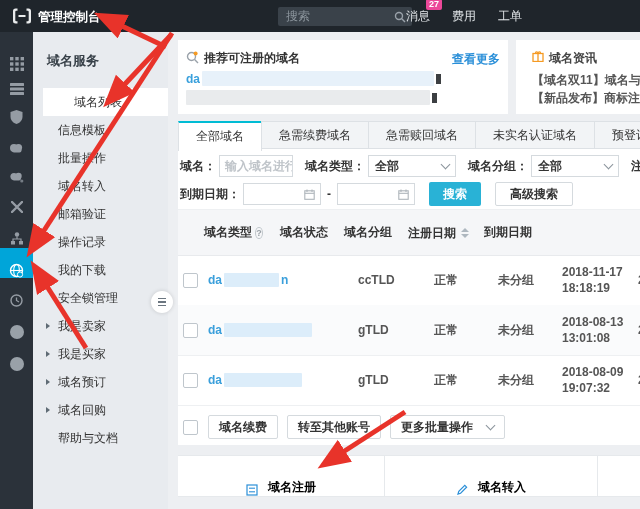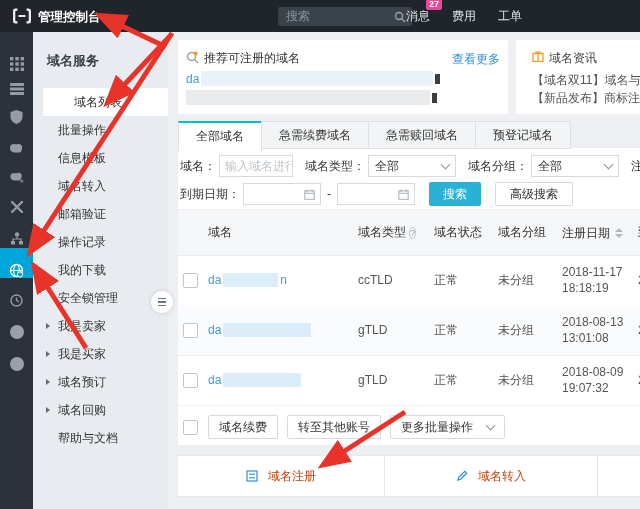--- a/index.html
+++ b/index.html
@@ -32,21 +32,21 @@
   .sb-list li{position:relative;height:28px;line-height:28px;margin-left:10px;padding-left:15px;color:#333;cursor:pointer;}
   .sb-list li.sel{background:#fff;padding-left:31px;}
   .sb-list li .tri{position:absolute;left:3px;top:11px;width:0;height:0;
                    border-left:4px solid #5f6b75;border-top:3px solid transparent;border-bottom:3px solid transparent;}
   .collapse-handle{position:absolute;left:151px;top:291px;width:22px;height:22px;border-radius:50%;background:#fff;
                    box-shadow:0 0 4px rgba(0,0,0,.15);z-index:4;display:flex;flex-direction:column;gap:2px;
                    align-items:center;justify-content:center;}
   .collapse-handle i{display:block;width:8px;height:1.5px;background:#6b7680;}
 
   
-  .card{position:absolute;background:#fff;}
+  .card{position:absolute;background:#fff;font-weight:bold;}
   .rec-card{left:178px;top:40px;width:330px;height:74px;}
   .rec-head{position:absolute;left:8px;top:10px;display:flex;align-items:center;gap:5px;}
   .rec-more{position:absolute;right:8px;top:11px;color:#2a8fd8;cursor:pointer;}
   .rec-line1{position:absolute;left:8px;top:31px;display:flex;align-items:center;color:#3aa0dc;}
   .rec-line2{position:absolute;left:8px;top:50px;display:flex;align-items:center;}
   .blk{display:inline-block;height:15px;border-radius:1px;}
   .blk.b1{width:232px;background:#e7f1fa;margin-left:2px;}
   .blk.b2{width:244px;background:#e9ebed;}
   .blk-end{display:inline-block;width:5px;height:10px;background:#3c3f42;margin-left:2px;}
 
@@ -102,21 +102,21 @@
 
   
   .batch{position:absolute;left:0;top:262px;width:640px;height:34px;display:flex;align-items:center;}
   .batch .col-cb{width:26px;}
   .bbtn{height:22px;line-height:22px;border:1px solid #d5dade;background:#fff;border-radius:2px;
         padding:0 10px;margin-right:9px;color:#333;cursor:pointer;display:flex;align-items:center;gap:14px;}
 
   
   .bottom-panel{left:178px;top:455px;width:462px;height:40px;display:flex;border-top:1px solid #e6e9ec;
                 border-bottom:1px solid #e6e9ec;}
-  .bp-cell{display:flex;align-items:center;justify-content:center;gap:10px;color:#c2410c;cursor:pointer;
+  .bp-cell{display:flex;align-items:flex-end;justify-content:center;gap:10px;color:#000000;cursor:pointer;
            border-right:1px solid #e6e9ec;box-sizing:border-box;}
   .bp-cell.c1{width:207px;}
   .bp-cell.c2{width:213px;}
   .bp-cell.c3{flex:1;border-right:none;}
 
   
   .arrows{position:absolute;left:0;top:0;width:640px;height:509px;z-index:99;pointer-events:none;}
 </style>
 </head>
 <body>
@@ -225,22 +225,22 @@
       </span>
     <span class="ric" style="top:318px">
         <span class="dotcirc"></span>
       </span>
   </div>
 
   <div class="sidebar">
     <div class="sb-title">域名服务</div>
     <ul class="sb-list">
       <li class="sel">域名列表</li>
+      <li>信息模板</li>
       <li>批量操作</li>
-      <li>信息模板</li>
       <li>域名转入</li>
       <li>邮箱验证</li>
       <li>操作记录</li>
       <li>我的下载</li>
       <li>安全锁管理</li>
       <li><span class="tri"></span><span>我是卖家</span></li>
       <li><span class="tri"></span><span>我是买家</span></li>
       <li><span class="tri"></span><span>域名预订</span></li>
       <li><span class="tri"></span><span>域名回购</span></li>
       <li>帮助与文档</li>
@@ -287,20 +287,21 @@
       <span>域名资讯</span>
     </div>
     <div class="news-line" style="top:32px">【域名双11】域名与商</div>
     <div class="news-line" style="top:50px">【新品发布】商标注册</div>
   </div>
 
   <div class="tabs">
     <div class="tab active">全部域名</div>
     <div class="tab">急需续费域名</div>
     <div class="tab">急需赎回域名</div>
+    <div class="tab">未实名认证域名</div>
     <div class="tab">预登记域名</div>
   </div>
 
   <div class="card content-card">
 
     <div class="frow" style="top:7px">
       <span class="lbl">域名：</span>
       <span class="f-input" style="width:74px">
         <span class="ph">输入域名进行搜</span>
       </span>
@@ -337,21 +338,20 @@
         </svg>
       </span>
       <span class="btn-search">搜索</span>
       <span class="btn-adv">高级搜索</span>
     </div>
 
     <div class="fdivider"></div>
 
     <div class="thead">
       <span class="col-cb"></span>
-      <span class="col-domain">域名</span>
       <span class="col-type">
         <span>域名类型</span>
         <span class="qmark">?</span>
       </span>
       <span class="col-status">域名状态</span>
       <span class="col-group">域名分组</span>
       <span class="col-reg" style="display:flex;align-items:center">
         <span>注册日期</span>
         <span class="sort">
             <i class="up"></i>

